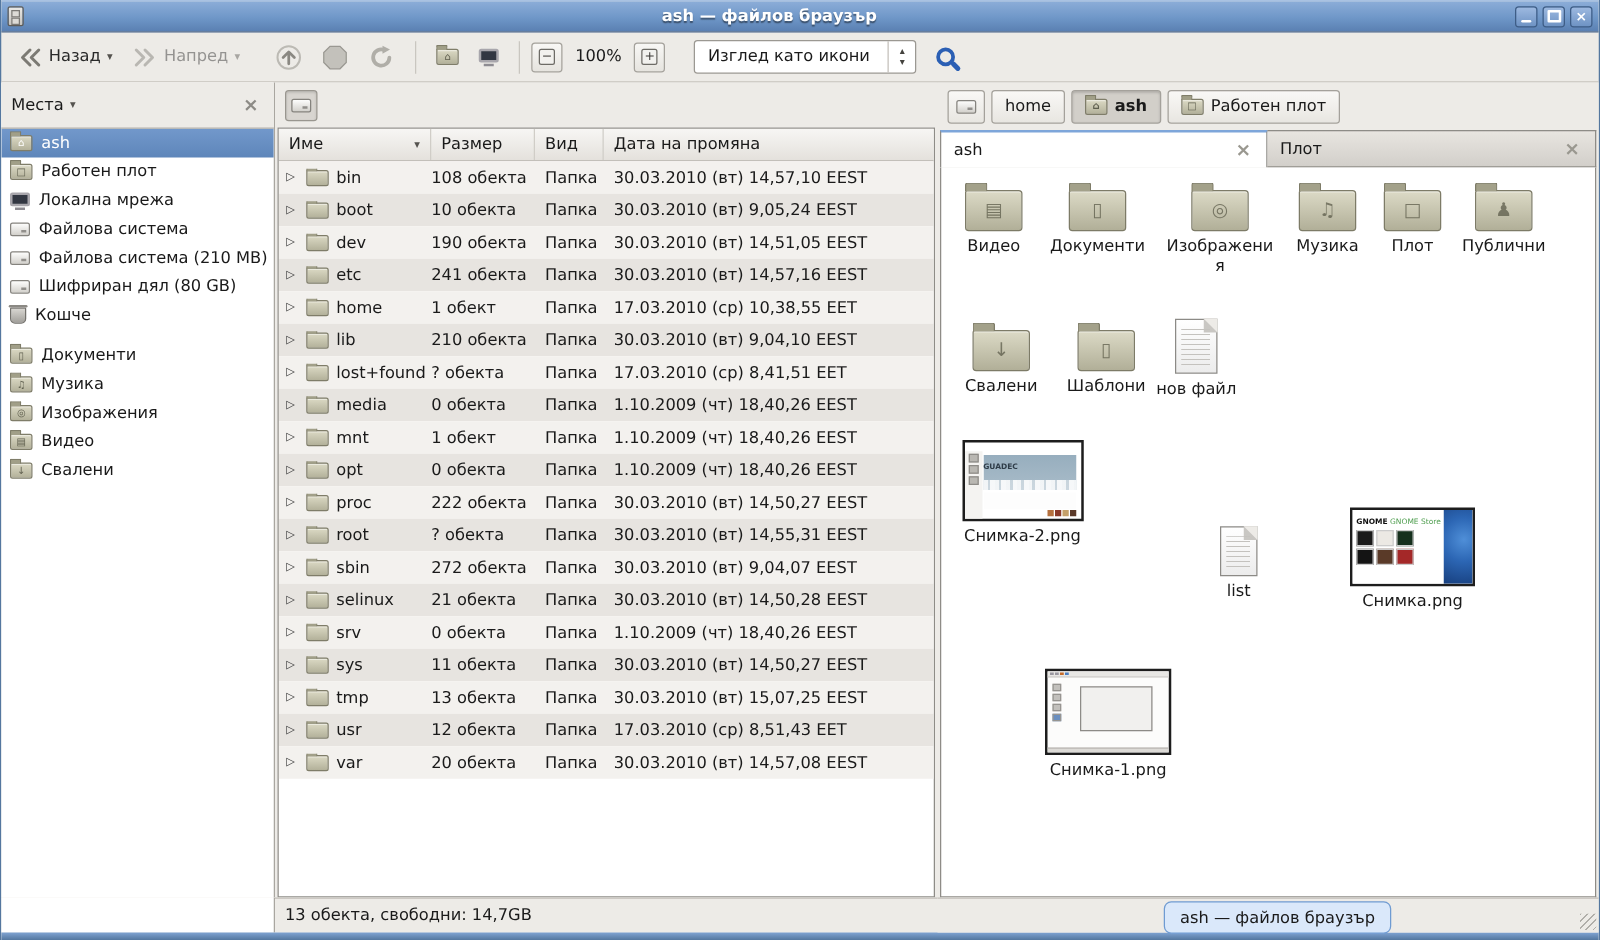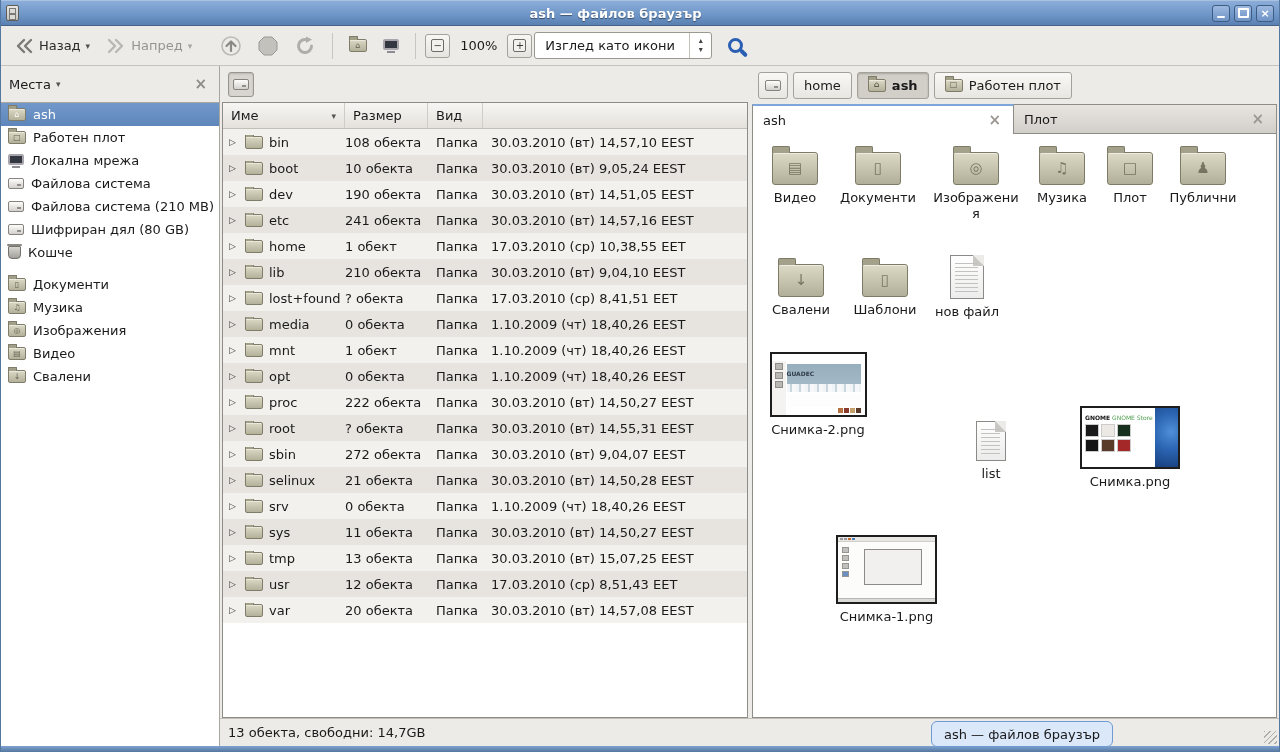--- a/index.html
+++ b/index.html
@@ -34,21 +34,21 @@
   .tbtn{display:flex;align-items:center;gap:5px;padding:4px 6px;border-radius:3px;border:1px solid transparent;}
   .tbtn.disabled{opacity:.45;}
   .tlabel{color:#2a2a2a;}
   .chev{font-size:9px;color:#55534f;}
   .tsep{width:1px;height:26px;background:#c9c6c0;margin:0 7px;}
   svg.nav{display:block;}
   .zbtn{width:25px;height:24px;border:1px solid #a5a29c;border-radius:3px;
         background:linear-gradient(#f8f7f5,#e6e4df);display:flex;align-items:center;justify-content:center;}
   .zsq{width:13px;height:13px;border:1px solid #6d6b66;border-radius:2px;font-size:10px;line-height:11px;text-align:center;color:#3c3a36;background:#f2f1ee;}
   .zoomlvl{padding:0 8px;}
-  .combo{margin-left:0;height:27px;border:1px solid #9b9892;border-radius:3px;background:#fff;
+  .combo{margin-left:21px;height:27px;border:1px solid #9b9892;border-radius:3px;background:#fff;
          display:flex;align-items:center;min-width:178px;}
   .combo-text{flex:1;padding:0 10px;}
   .combo-spin{width:22px;align-self:stretch;border-left:1px solid #c3c0ba;display:flex;flex-direction:column;
               align-items:center;justify-content:center;font-size:8px;color:#44423e;line-height:1.1;}
   .mag{position:relative;width:15px;height:15px;border:3px solid #2b5fb4;border-radius:50%;margin-left:14px;}
   .mag::after{content:"";position:absolute;width:9px;height:4px;background:#2b5fb4;border-radius:2px;
               transform:rotate(45deg);right:-8px;bottom:-5px;}
 
   
   .main{flex:1;display:flex;min-height:0;}
@@ -341,20 +341,23 @@
           <span class="hc hc-name">
             <span>Име</span>
             <span class="chev">▾</span>
           </span>
           <span class="hc hc-size">
               <span>Размер</span>
             </span>
           <span class="hc hc-type">
               <span>Вид</span>
             </span>
+          <span class="hc hc-date">
+              <span>Дата на промяна</span>
+            </span>
         </div>
         <div class="rows">
           <div class="trow">
               <span class="c-name">
                 <span class="exp">▷</span>
                 <span class="fld"></span>
                 <span class="nm">bin</span>
               </span>
               <span class="c-size">108 обекта</span>
               <span class="c-type">Папка</span>
@@ -619,21 +622,21 @@
               <span class="emb">↓</span>
             </span>
           <span class="gl">Свалени</span>
         </div>
         <div class="gi" style="left:88px;top:122px">
           <span class="fld-lg">
               <span class="emb">▯</span>
             </span>
           <span class="gl">Шаблони</span>
         </div>
-        <div class="gi" style="left:170px;top:118px">
+        <div class="gi" style="left:160px;top:118px">
           <span class="paper">
               <span class="lines"></span>
             </span>
           <span class="gl">нов файл</span>
         </div>
 
         <div class="gi" style="left:16px;top:218px;width:98px">
           <span class="th" style="width:97px;height:65px">
             <span class="t2-bar"></span>
             <span class="t2-side">

